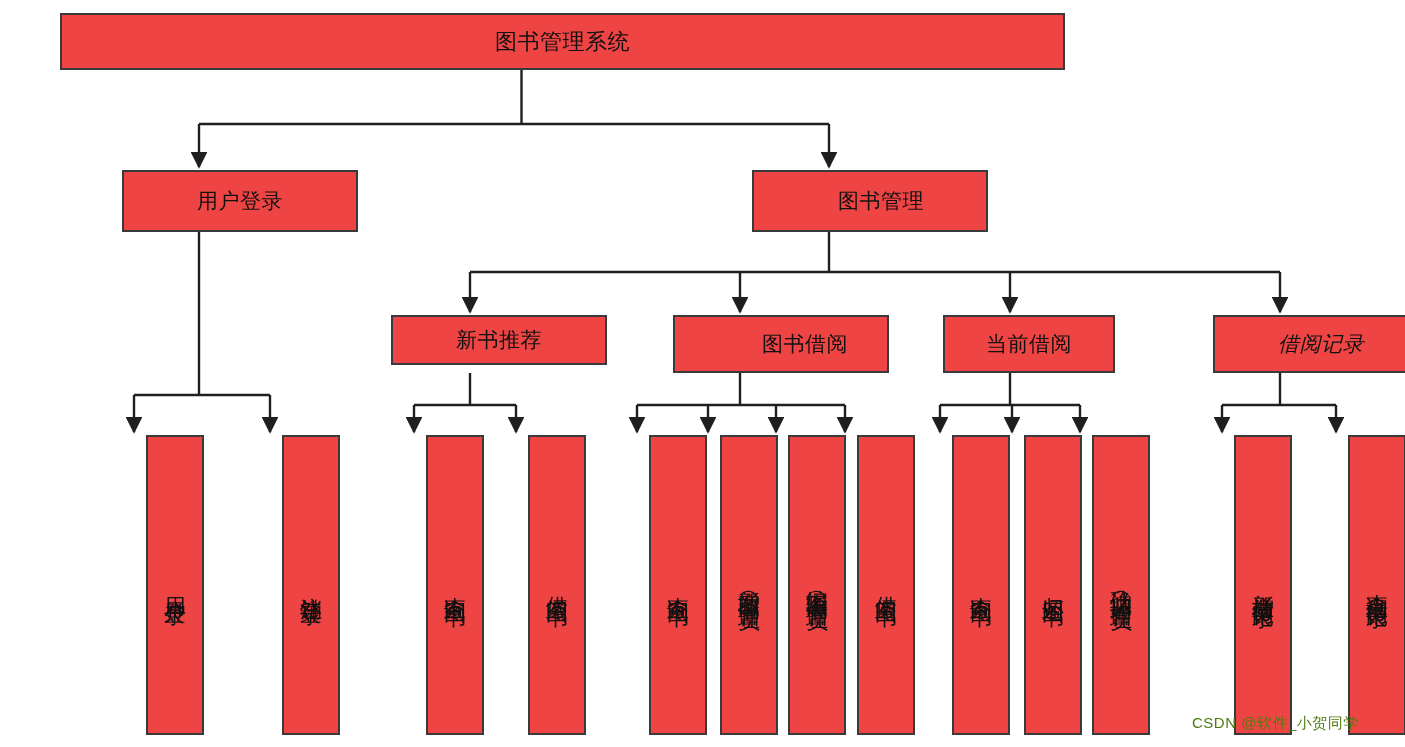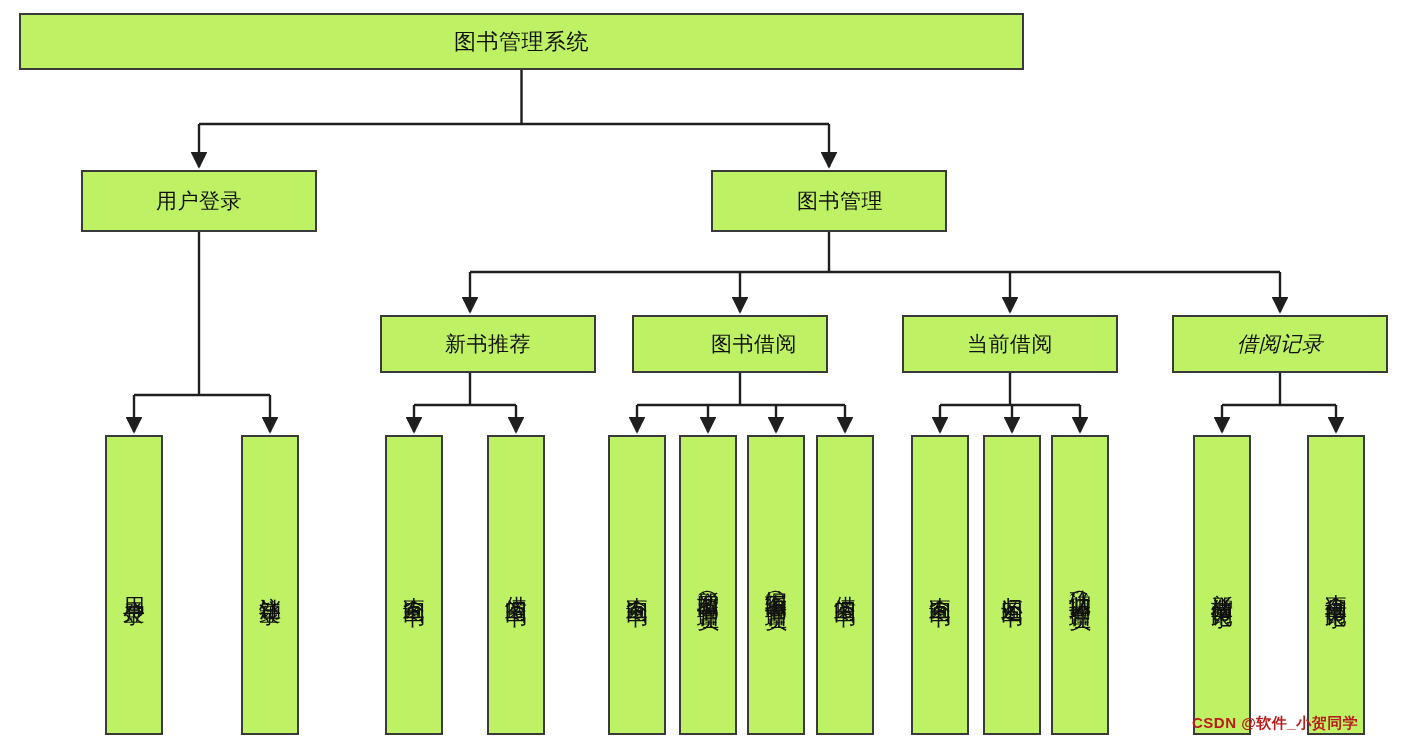--- a/index.html
+++ b/index.html
@@ -23,25 +23,26 @@
     left: 0;
     top: 0;
     width: 1405px;
     height: 747px;
     pointer-events: none;
   }
   .node {
     position: absolute;
     box-sizing: border-box;
     border: 2px solid #3a3a3a;
-    background: #bef264;
+    background: #ef4444;
     display: flex;
     align-items: center;
     justify-content: center;
     color: #111111;
+    margin-left: 41px;
   }
   .node .label {
     display: block;
     text-align: center;
     line-height: 1.18;
     letter-spacing: 0.5px;
   }
   
   .h-node .label {
     font-size: 21px;
@@ -58,24 +59,23 @@
     text-orientation: upright;
     font-size: 22px;
     line-height: 1.0;
     letter-spacing: 3px;
     white-space: nowrap;
     max-height: 100%;
   }
   .watermark {
     position: absolute;
     font-size: 15px;
-    color: #b91c1c;
+    color: #4d7c0f;
     white-space: nowrap;
     letter-spacing: 0.5px;
-    font-weight: bold;
   }
 </style>
 </head>
 <body>
 
 <div id="canvas">
 
   <svg id="wires" viewBox="0 0 1405 747" xmlns="http://www.w3.org/2000/svg">
     <defs>
       <marker id="arrow" viewBox="0 0 10 10" refX="9" refY="5" markerWidth="7" markerHeight="7" orient="auto-start-reverse">
@@ -122,27 +122,27 @@
   <div id="nodes">
       <div class="node h-node root" style="left: 19px; top: 13px; width: 1005px; height: 57px;">
         <span class="label">图书管理系统</span>
       </div>
       <div class="node h-node" style="left: 81px; top: 170px; width: 236px; height: 62px;">
         <span class="label">用户登录</span>
       </div>
       <div class="node h-node" style="left: 711px; top: 170px; width: 236px; height: 62px; padding-left: 22px;">
         <span class="label">图书管理</span>
       </div>
-      <div class="node h-node" style="left: 380px; top: 315px; width: 216px; height: 58px;">
+      <div class="node h-node" style="left: 350px; top: 315px; width: 216px; height: 50px;">
         <span class="label">新书推荐</span>
       </div>
-      <div class="node h-node" style="left: 632px; top: 315px; width: 196px; height: 58px; padding-left: 48px;">
+      <div class="node h-node" style="left: 632px; top: 315px; width: 216px; height: 58px; padding-left: 48px;">
         <span class="label">图书借阅</span>
       </div>
-      <div class="node h-node" style="left: 902px; top: 315px; width: 216px; height: 58px;">
+      <div class="node h-node" style="left: 902px; top: 315px; width: 172px; height: 58px;">
         <span class="label">当前借阅</span>
       </div>
       <div class="node h-node" style="left: 1172px; top: 315px; width: 216px; height: 58px; font-style: italic;">
         <span class="label">借阅记录</span>
       </div>
       <div class="node v-node" style="left: 105px; top: 435px; width: 58px; height: 300px;">
         <span class="label">用户登录</span>
       </div>
       <div class="node v-node" style="left: 241px; top: 435px; width: 58px; height: 300px;">
         <span class="label">注销登录</span>

